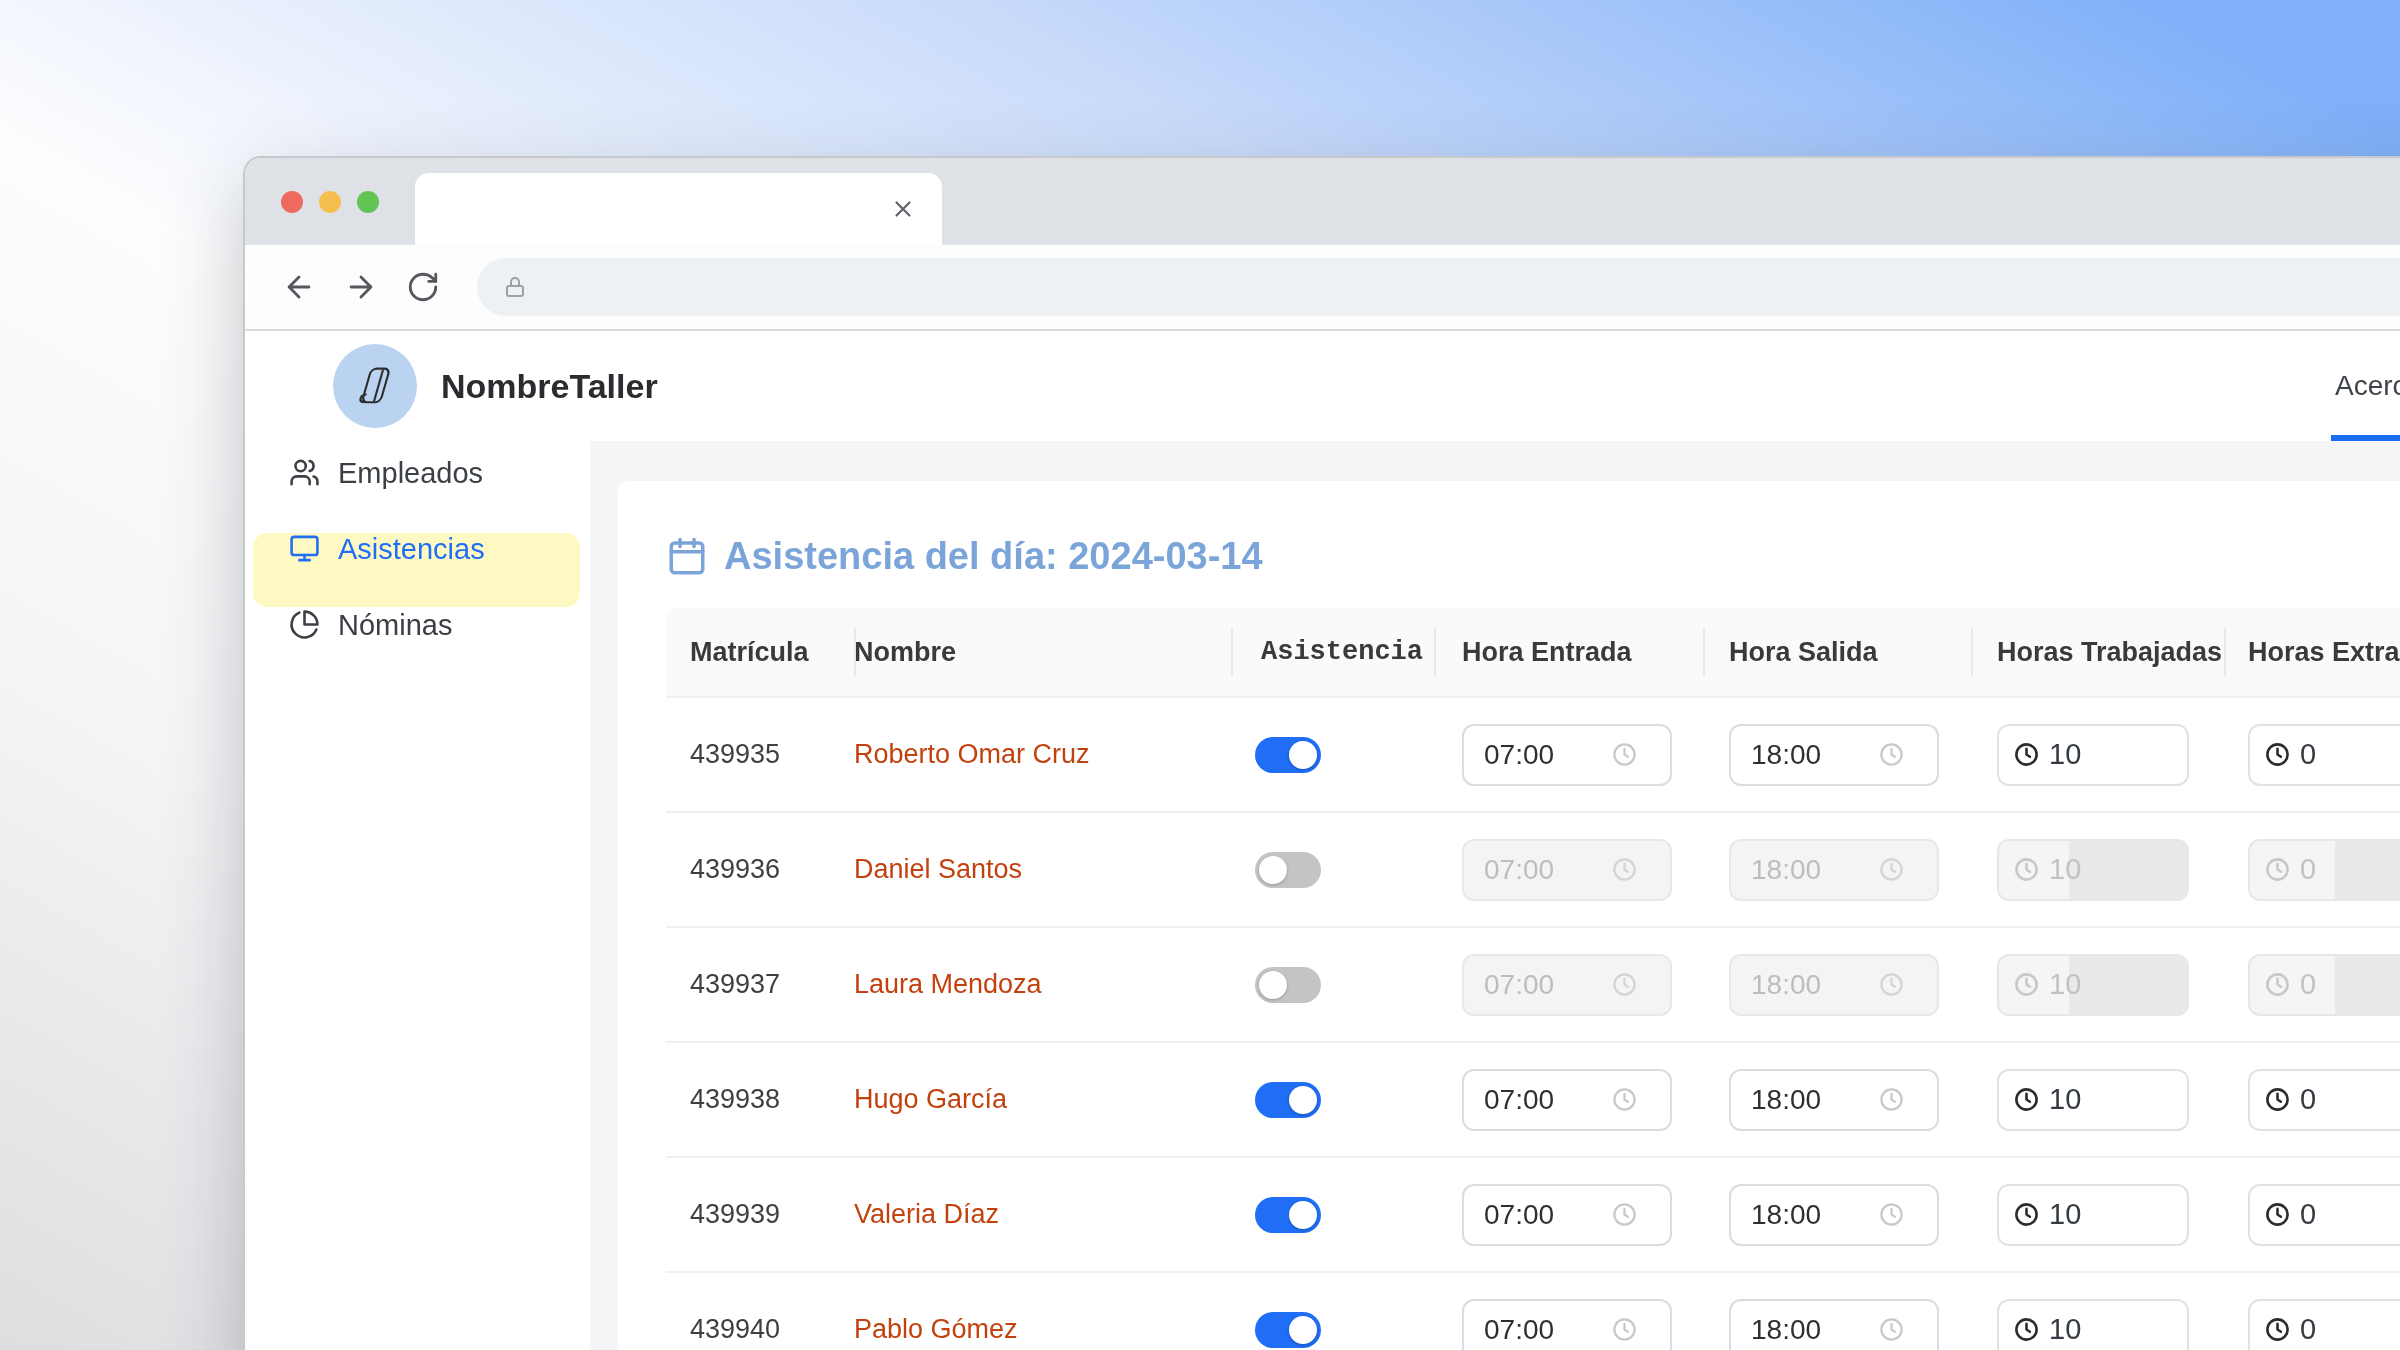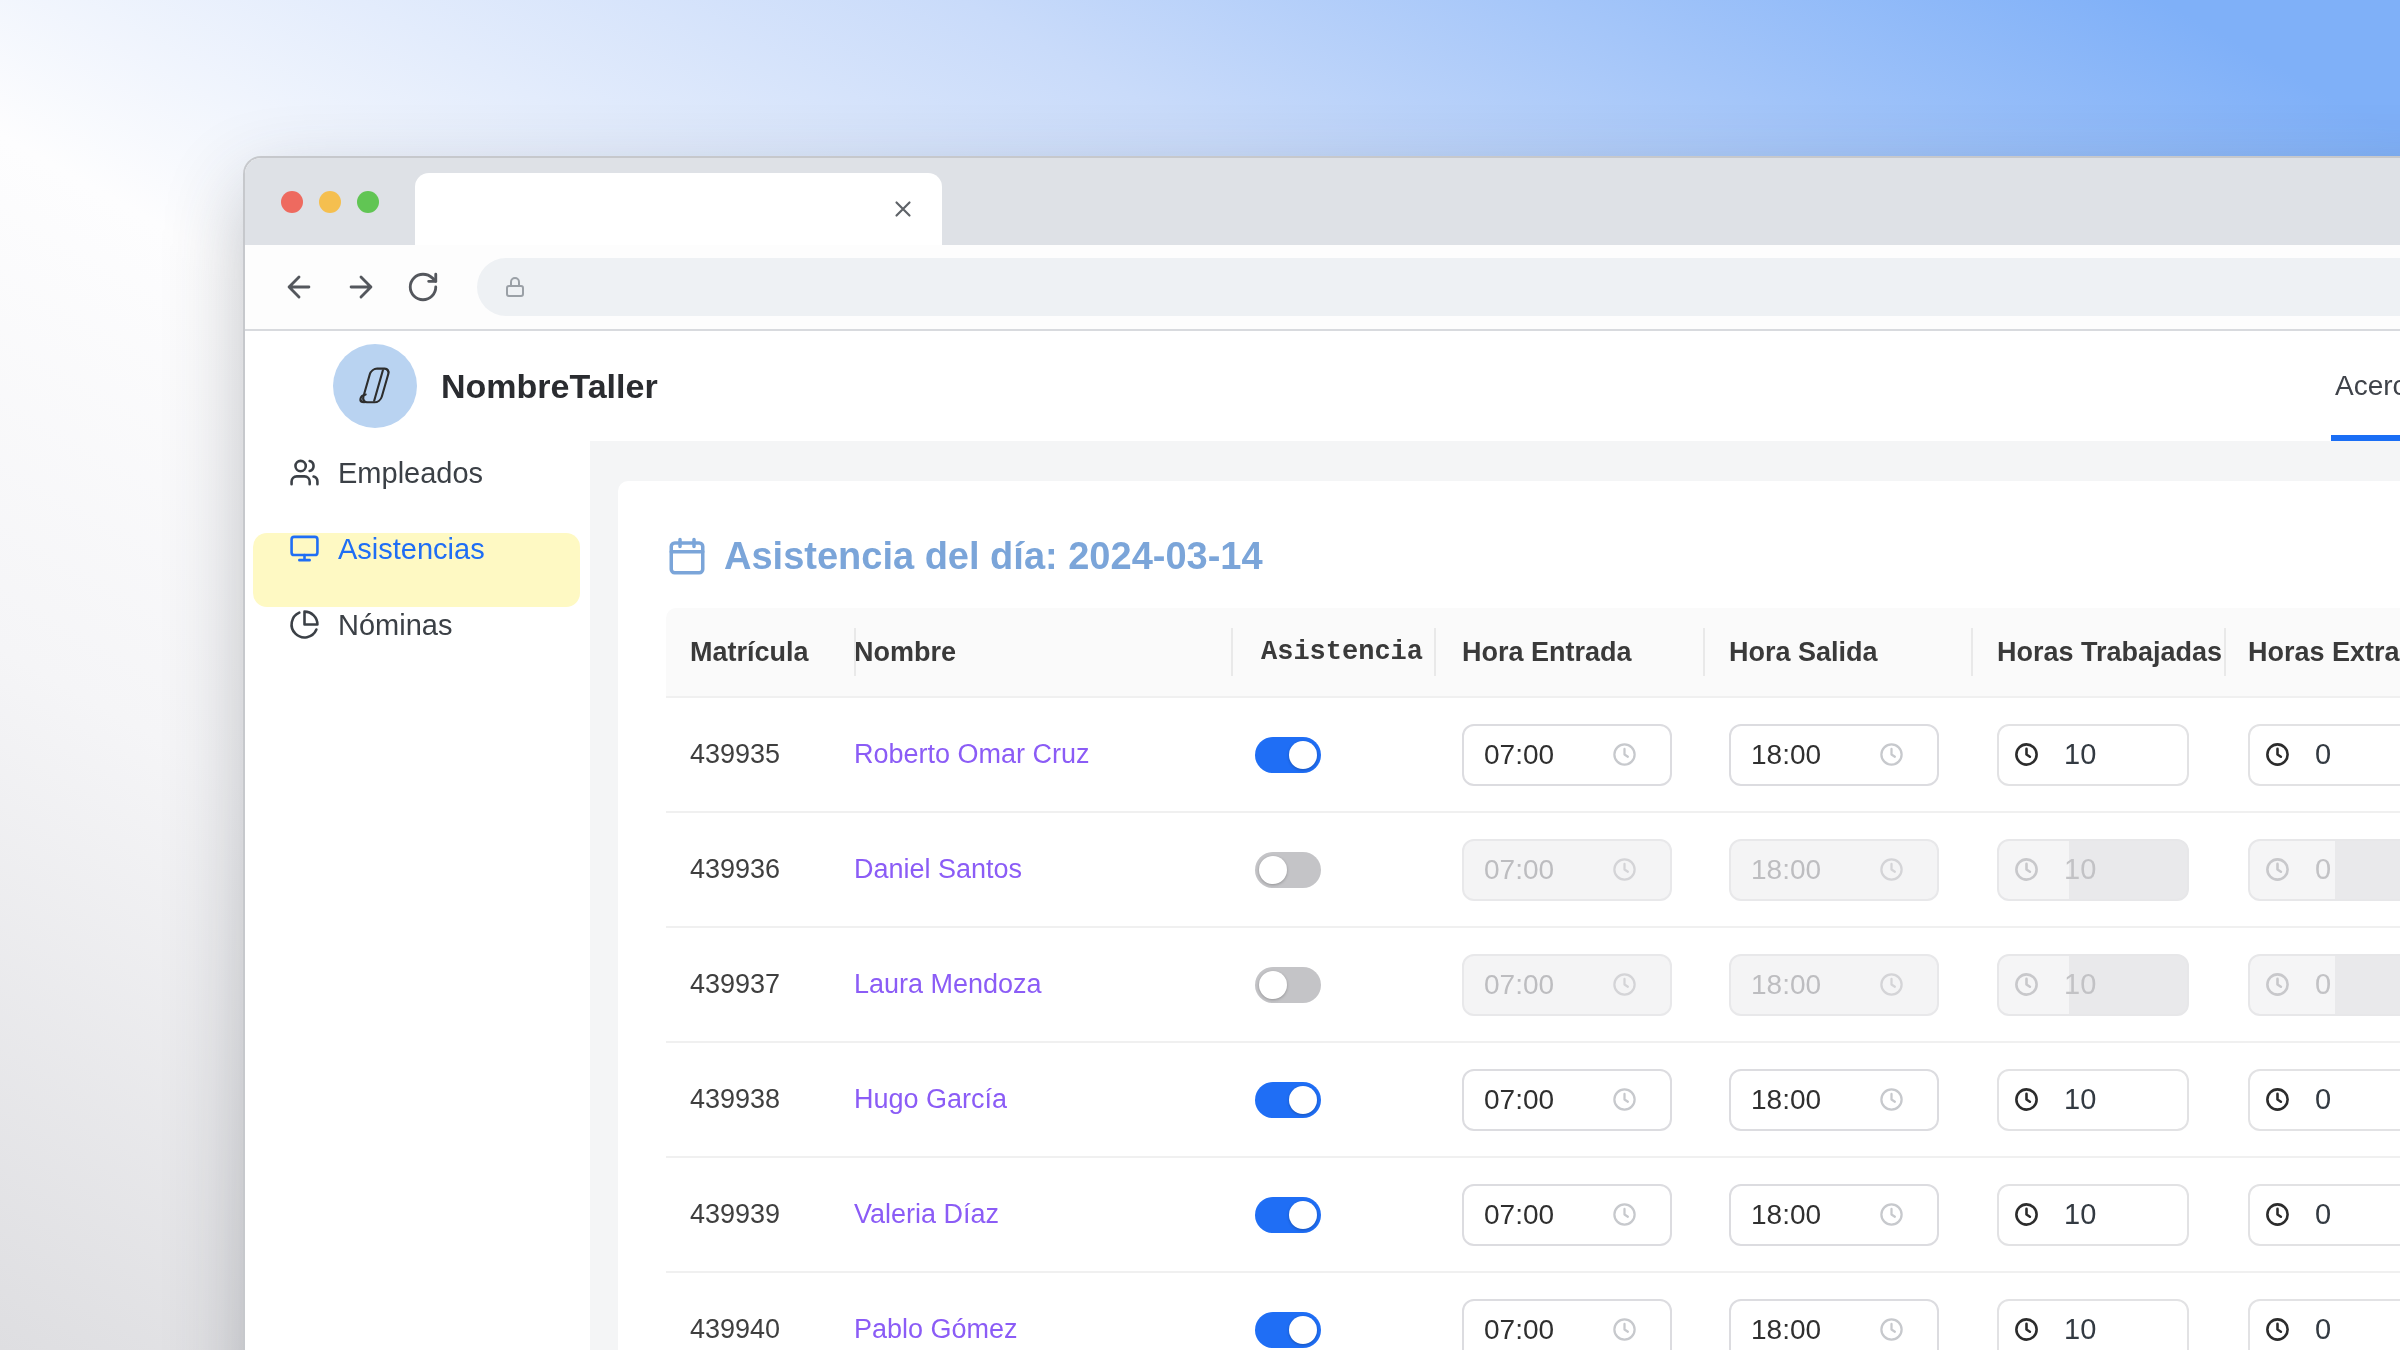--- a/index.html
+++ b/index.html
@@ -45,31 +45,31 @@
   .table{margin-top:30px;width:1793px;}
   .grid{display:grid;grid-template-columns:188px 377px 203px 269px 268px 253px 235px;align-items:center;}
   .thead{background:#fafafa;height:88px;border-radius:10px 10px 0 0;font-weight:700;font-size:27px;color:#3a3a3a;}
   .th{position:relative;height:100%;display:flex;align-items:center;box-sizing:border-box;}
   .th + .th::before{content:"";position:absolute;left:0;top:20px;bottom:20px;width:2px;background:#e9e9e9;}
   .trow{height:113px;border-top:2px solid #f0f0f0;font-size:27px;background:#fff;}
   .td{box-sizing:border-box;}
   .c1{padding-left:24px;}.c2{}.c3{padding-left:30px;font-family:Liberation Mono, monospace;}
   .c4{padding-left:28px;}.c5{padding-left:26px;}.c6{padding-left:26px;}.c7{padding-left:24px;}
   .cell-matricula{color:#3f3f3f;}
-  .cell-nombre{color:#8b5cf6;}
+  .cell-nombre{color:#c2410c;}
   
   .toggle{display:block;width:66px;height:36px;border-radius:18px;background:#1f6ef5;position:relative;margin-left:-6px;}
   .toggle::after{content:"";position:absolute;width:28px;height:28px;border-radius:50%;background:#fff;top:4px;right:4px;box-shadow:0 1px 3px rgba(0,0,0,.25);}
   .row-off .toggle{background:#c4c4c7;}
   .row-off .toggle::after{right:auto;left:4px;}
   
   .tinput{width:210px;height:62px;box-sizing:border-box;border:2px solid #dcdce0;border-radius:12px;background:#fff;display:flex;align-items:center;justify-content:space-between;padding:0 32px 0 20px;font-size:28px;color:#2f2f2f;}
   .row-off .tinput{background:#f4f4f5;border-color:#e8e8ea;color:#bdbdc0;}
   
-  .hbox{width:192px;height:62px;box-sizing:border-box;border:2px solid #e2e2e4;border-radius:12px;background:#fff;display:flex;align-items:center;gap:24px;padding-left:14px;font-size:29px;color:#333a42;}
+  .hbox{width:192px;height:62px;box-sizing:border-box;border:2px solid #e2e2e4;border-radius:12px;background:#fff;display:flex;align-items:center;gap:9px;padding-left:14px;font-size:29px;color:#333a42;}
   .hbox.extra{width:235px;}
   .row-off .hbox{background:linear-gradient(to right,#f5f5f6 0 37%,#e9e9eb 37%);border-color:#e7e7e9;color:#c2c2c5;}
   
   .ck{width:27px;height:27px;stroke:currentColor;fill:none;stroke-width:2;stroke-linecap:round;stroke-linejoin:round;flex:none;}
   .tinput .ck{color:#c7c9cd;}
   .hbox .ck{color:#2c2c2c;stroke-width:2.3;}
   .row-off .tinput .ck{color:#d4d4d7;}
   .row-off .hbox .ck{color:#c8c8cb;}
   .oicon{stroke:currentColor;fill:none;stroke-width:2;stroke-linecap:round;stroke-linejoin:round;}
 </style>

